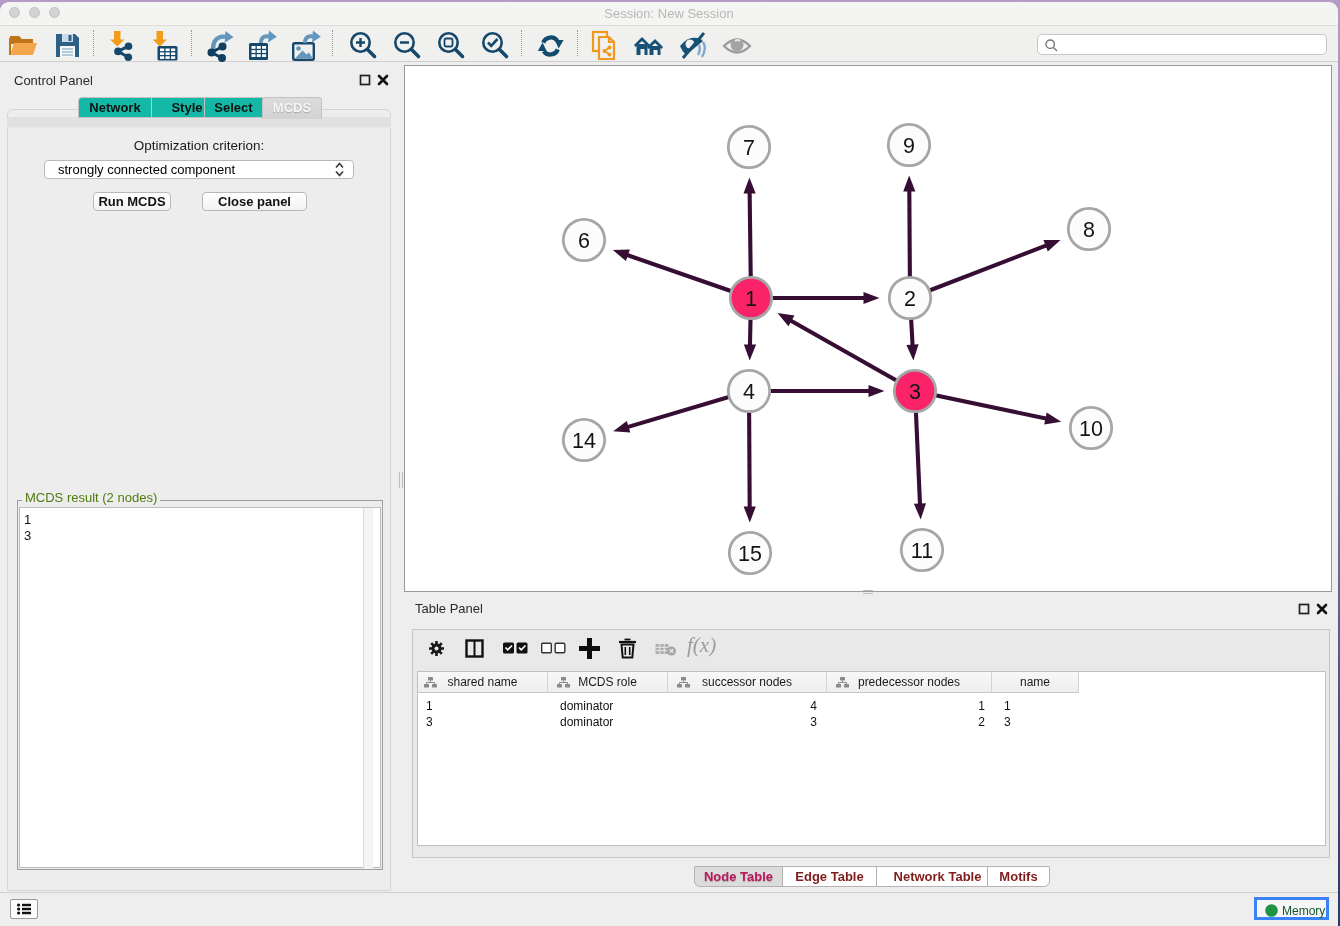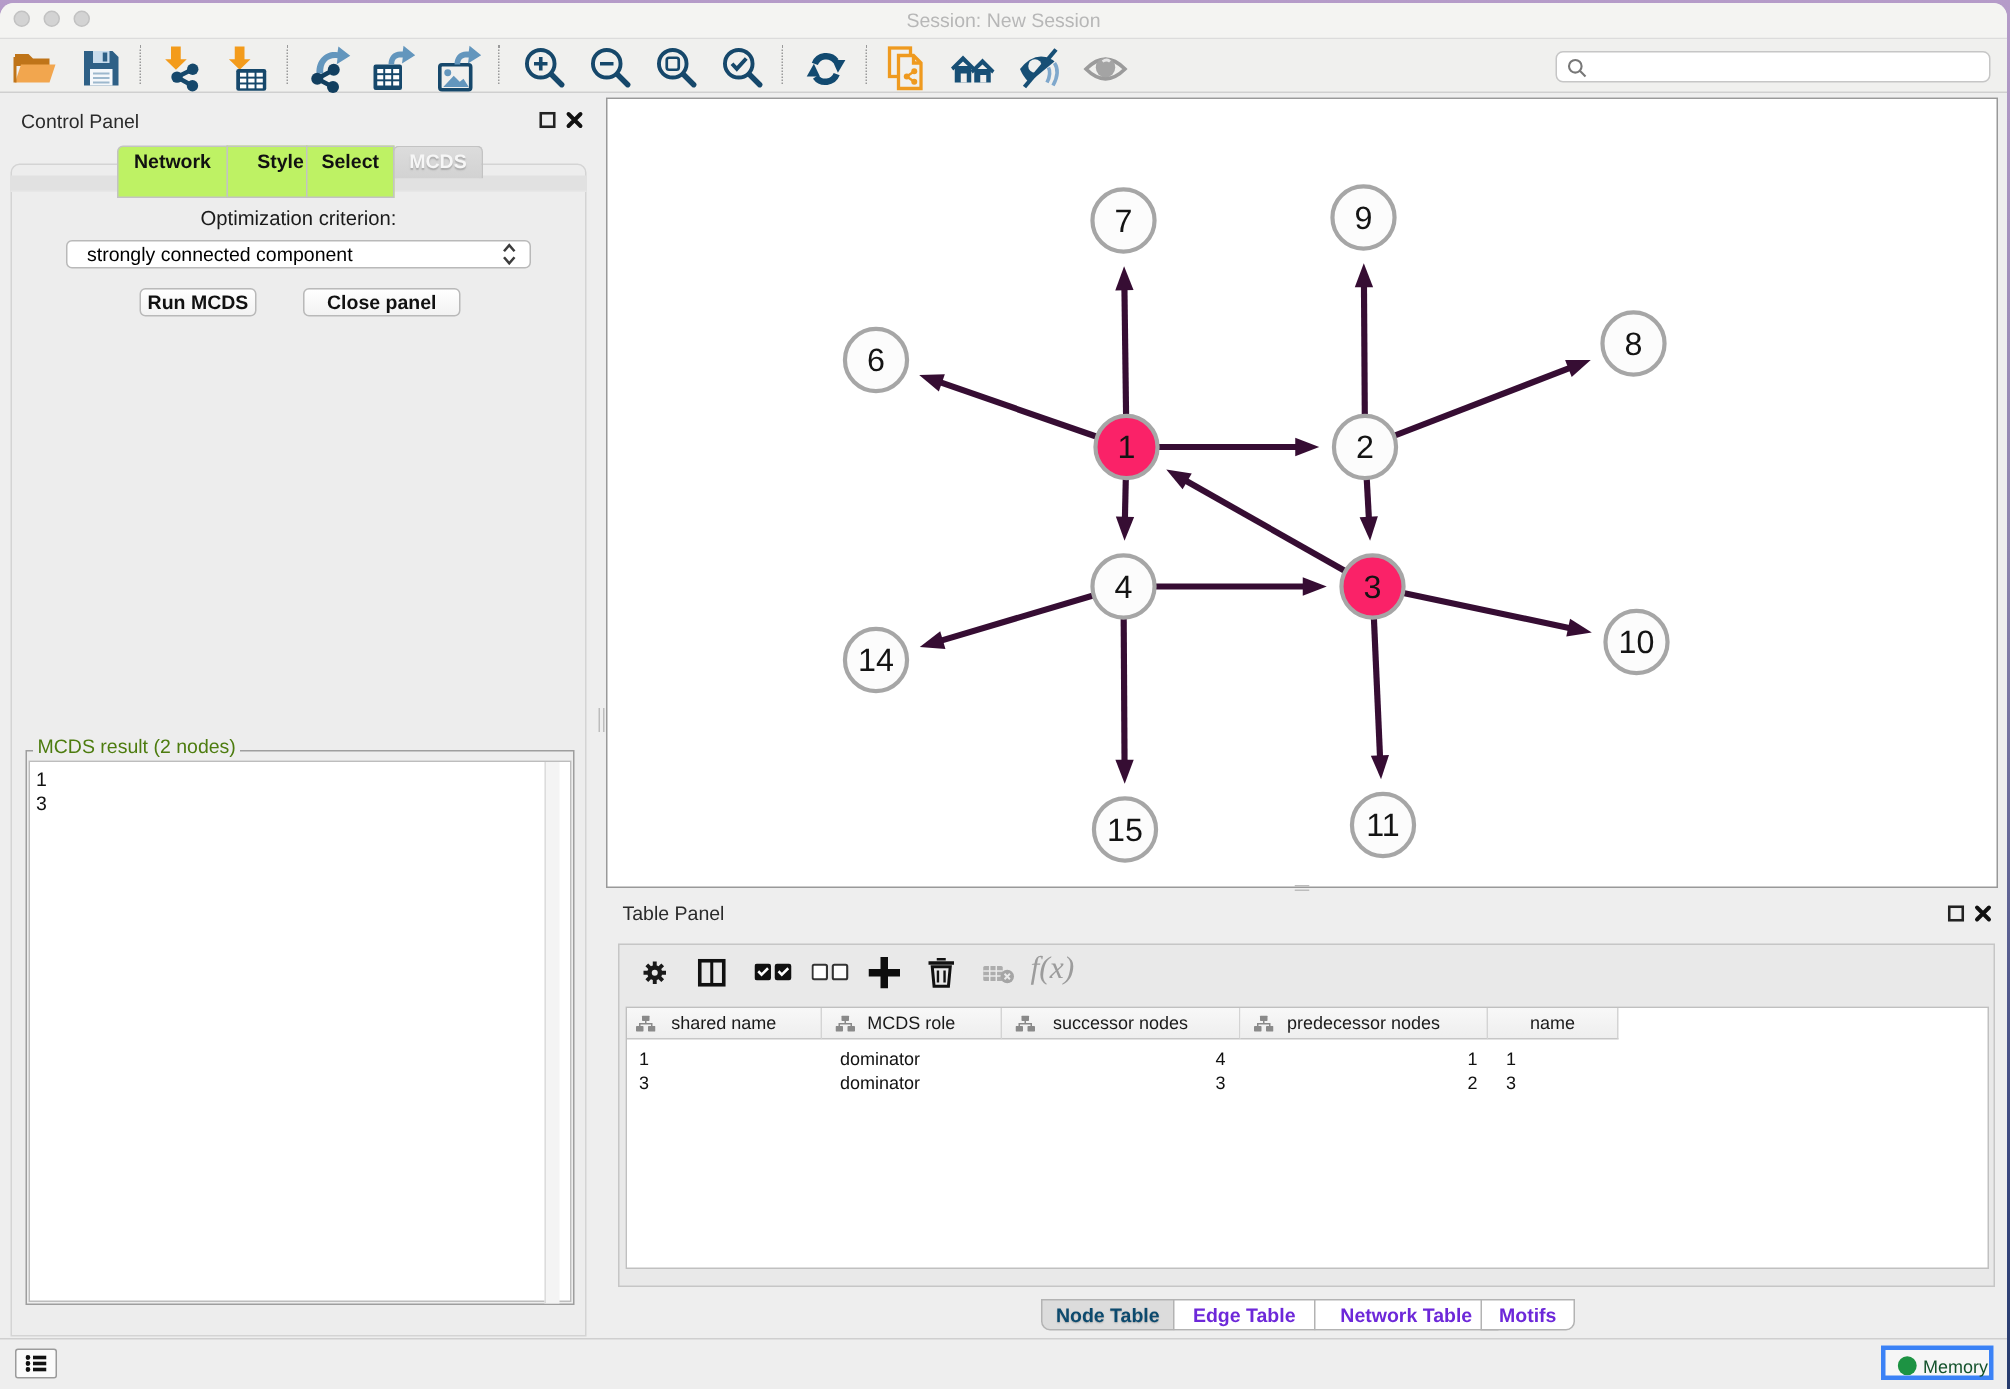--- a/index.html
+++ b/index.html
@@ -14,21 +14,21 @@
 #wintitle { position:absolute; top:4px; left:0; width:100%; text-align:center; font-size:13px; color:#b7b7b7; }
 
 
 #toolbar { position:absolute; left:0; top:24px; width:100%; height:36px; background:#f0f0ee; border-bottom:1px solid #cfcfcf; }
 .tbi { position:absolute; top:3px; }
 .tsep { position:absolute; top:4px; height:26px; width:0; border-left:1px dotted #9a9a9a; }
 #searchbox { position:absolute; left:1037px; top:8px; width:290px; height:21px; background:#fff; border:1px solid #c6c6c6; border-radius:5px; }
 
 
 #cp-title { position:absolute; left:14px; top:71px; font-size:13px; color:#2b2b2b; }
-.cptab { position:absolute; top:95px; height:35px; z-index:3; background:#bef264; border:1px solid #c3c3c3; font-size:13px; font-weight:bold; color:#111; text-align:center; line-height:20px; }
+.cptab { position:absolute; top:95px; height:21px; z-index:3; background:#14b8a6; border:1px solid #c3c3c3; font-size:13px; font-weight:bold; color:#111; text-align:center; line-height:20px; }
 #tabpane { position:absolute; left:7px; top:107px; width:384px; height:782px; background:#ededed; border:1px solid #d4d4d4; border-radius:6px 6px 0 0; }
 #tabstrip { position:absolute; left:7px; top:115px; width:384px; height:11px; background:#e1e1e1; border-bottom:1px solid #e7e7e7; }
 .btn { position:absolute; background:linear-gradient(180deg,#ffffff,#f2f2f2); border:1px solid #b9b9b9; border-radius:4px; font-size:13px; font-weight:bold; color:#111; text-align:center; }
 #dd { position:absolute; left:44px; top:158px; width:310px; height:19px; background:#fff; border:1px solid #b9b9b9; border-radius:4px; font-size:13px; color:#000000; line-height:17px; padding-left:13px; }
 #fieldset { position:absolute; left:17px; top:498px; width:366px; height:370px; border:1px solid #9e9e9e; }
 #fs-label { position:absolute; left:22px; top:488px; font-size:13px; color:#4d7c0f; background:#ededed; padding:0 3px; }
 #fs-text { position:absolute; left:19px; top:505px; width:362px; height:361px; background:#fff; border:1px solid #bdbdbd; font-size:13px; color:#111; line-height:16px; padding:4px 0 0 4px; }
 #fs-scroll { position:absolute; right:7px; top:0px; width:10px; height:361px; background:#f4f4f4; border-left:1px solid #dcdcdc; }
 
 
@@ -36,21 +36,21 @@
 #nettitle { position:absolute; left:0; top:0; width:100%; height:21px; background:linear-gradient(180deg,#fcfcfc 0%,#ededed 50%,#dcdcdc 100%); border-bottom:1px solid #b3b3b3; }
 #nettitle span { position:absolute; width:100%; text-align:center; top:3px; font-size:13px; font-weight:bold; color:#111; }
 .mac { position:absolute; top:4.5px; width:12px; height:12px; border-radius:50%; }
 
 
 #tp-title { position:absolute; left:415px; top:599px; font-size:13px; color:#2b2b2b; }
 #tp-inner { position:absolute; left:412px; top:627px; width:918px; height:229px; background:#e9e9e9; border:1px solid #c6c6c6; }
 #tp-table { position:absolute; left:4px; top:41px; width:909px; height:175px; background:#fff; border:1px solid #c0c0c0; }
 .th { position:absolute; top:0; height:21px; background:linear-gradient(180deg,#f8f8f8,#eeeeee); border-right:1px solid #d4d4d4; border-bottom:1px solid #c6c6c6; font-size:12px; color:#1a1a1a; text-align:center; line-height:21px; }
 .td { position:absolute; font-size:12px; color:#111; height:16px; line-height:16px; }
-.bottab { position:absolute; top:864px; height:21px; background:#fff; border:1px solid #b3b3b3; font-size:13px; font-weight:bold; color:#6d28d9; text-align:center; line-height:20px; }
+.bottab { position:absolute; top:864px; height:21px; background:#fff; border:1px solid #b3b3b3; font-size:13px; font-weight:bold; color:#7f1d1d; text-align:center; line-height:20px; }
 
 
 #statusbar { position:absolute; left:0; top:890px; width:100%; height:34px; background:#eeeeee; border-top:1px solid #cfcfcf; }
 #memBtn { position:absolute; left:1254px; top:895px; width:75px; height:23px; background:#f6f6f6; border:3px solid #3b82f6; font-size:12px; color:#14532d; }
 #listBtn { position:absolute; left:10px; top:897px; width:28px; height:20px; background:#fbfbfb; border:1px solid #9b9b9b; border-radius:2px; }
 </style>
 </head>
 <body>
 <div id="app">
   <div id="titlebar">
@@ -386,21 +386,21 @@
       <div class="td" style="left:250px; top:26px; width:149px; text-align:right;">4</div>
       <div class="td" style="left:409px; top:26px; width:158px; text-align:right;">1</div>
       <div class="td" style="left:586px; top:26px;">1</div>
       <div class="td" style="left:8px; top:42px;">3</div>
       <div class="td" style="left:142px; top:42px;">dominator</div>
       <div class="td" style="left:250px; top:42px; width:149px; text-align:right;">3</div>
       <div class="td" style="left:409px; top:42px; width:158px; text-align:right;">2</div>
       <div class="td" style="left:586px; top:42px;">3</div>
     </div>
   </div>
-  <div class="bottab" style="left:694px; width:89px; border-radius:0 0 0 6px; background:#dcdcdc; color:#0c4a6e; text-shadow:0 1px 1px #a8a8a8;">Node Table</div>
+  <div class="bottab" style="left:694px; width:89px; border-radius:0 0 0 6px; background:#dcdcdc; color:#be185d; text-shadow:0 1px 1px #a8a8a8;">Node Table</div>
   <div class="bottab" style="left:782px; width:95px;">Edge Table</div>
   <div class="bottab" style="left:876px; width:123px;">Network Table</div>
   <div class="bottab" style="left:987px; width:63px; border-radius:0 0 6px 0;">Motifs</div>
 
   <div id="statusbar"></div>
   <div id="listBtn">
       <svg width="14" height="12" style="position:absolute;left:6px;top:3px;" viewBox="0 0 14 12">
         <g fill="#111">
           <circle cx="1.6" cy="2" r="1.6"></circle>
           <circle cx="1.6" cy="6" r="1.6"></circle>

